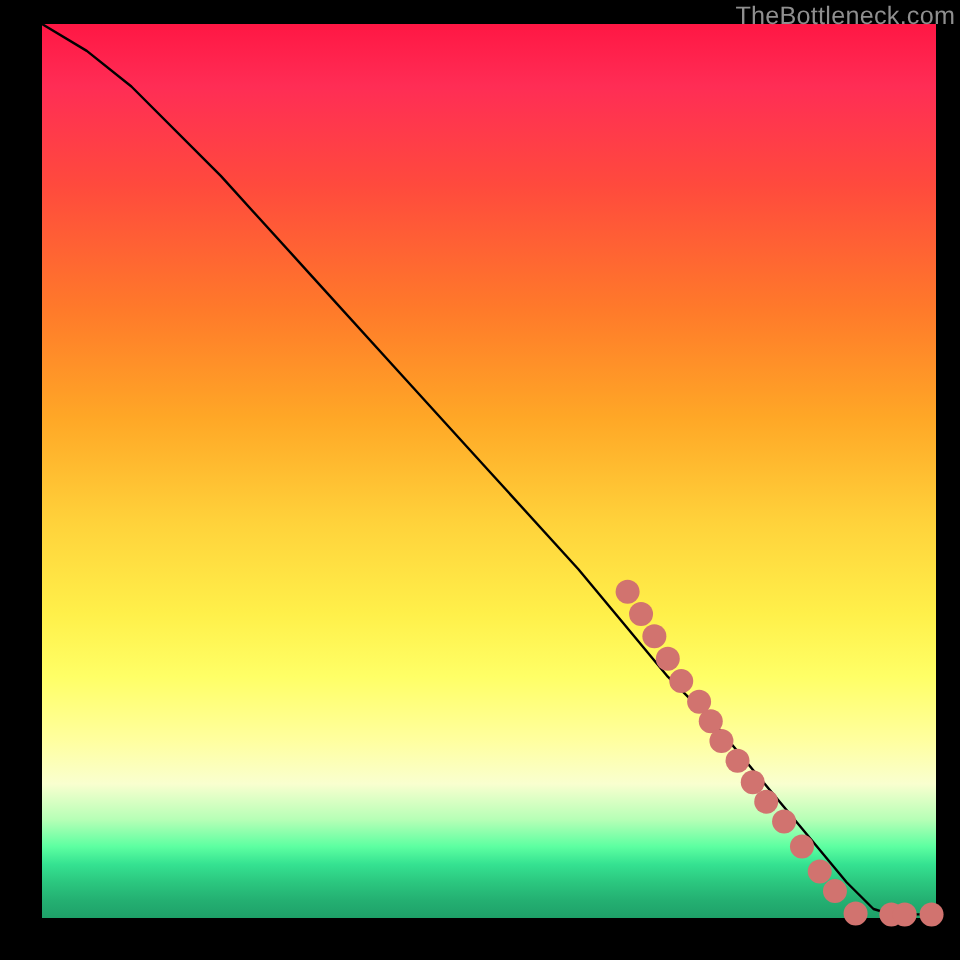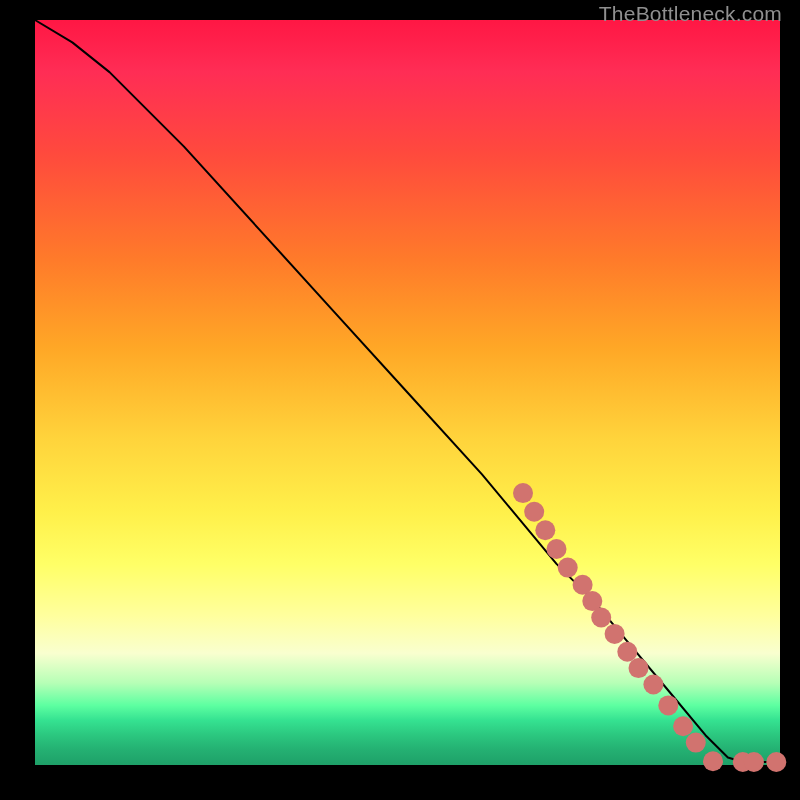--- a/index.html
+++ b/index.html
@@ -47,21 +47,21 @@
     position: absolute;
     left: 0;
     top: 0;
     width: 745px;
     height: 745px;
     overflow: visible;
   }
   .watermark {
     position: absolute;
     top: 2px;
-    right: 18px;
+    right: 4px;
     font-family: Arial, Helvetica, sans-serif;
     font-size: 21px;
     color: #8f8f8f;
     font-weight: 400;
     letter-spacing: 0.2px;
   }
 </style>
 </head>
 <body>
 

